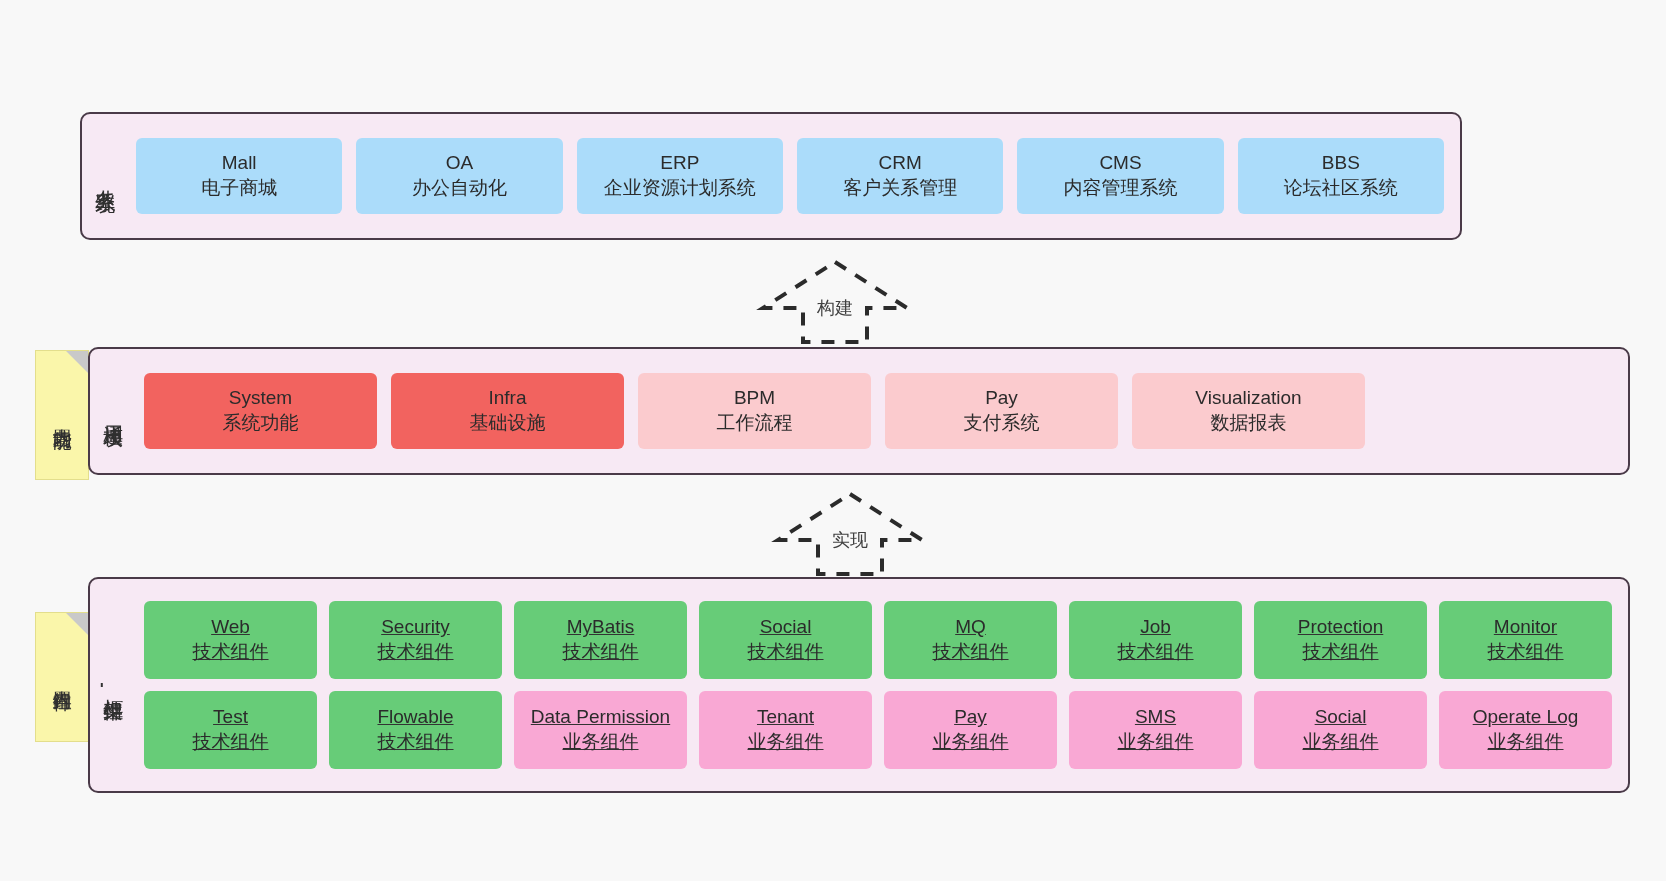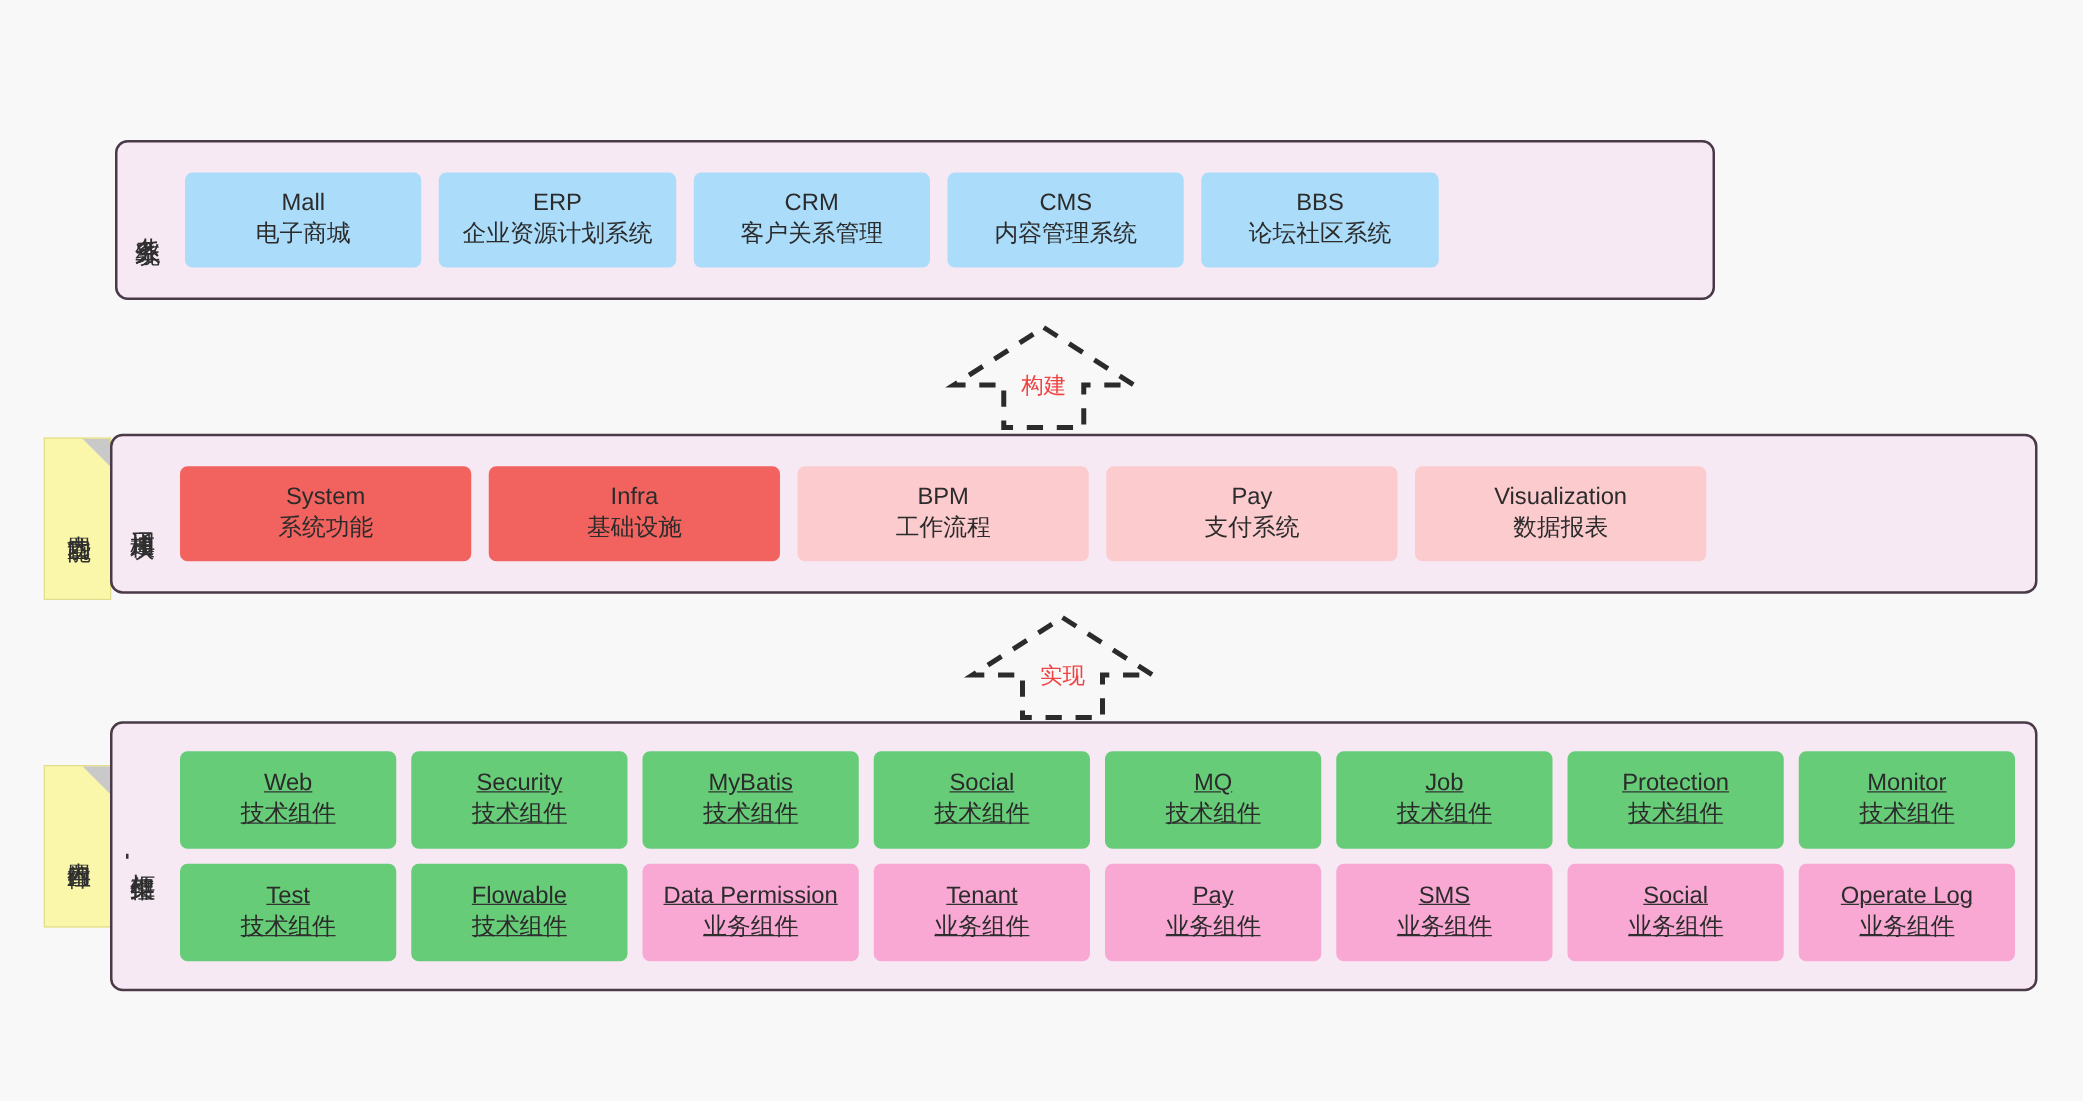--- a/index.html
+++ b/index.html
@@ -62,21 +62,21 @@
   .card .cn { white-space: nowrap; }
   .card.wrap .en { white-space: normal; }
 
   .c-blue      { background: #ABDCFA; }
   .c-red       { background: #F2635F; justify-content: center; }
   .c-pink      { background: #FBCBCE; }
   .c-green     { background: #67CC78; }
   .c-lightgreen{ background: #f9a8d4; }
 
   
-  #layer-business { left: 92px;  top: 112px; width: 1280px; height: 128px; }
+  #layer-business { left: 80px;  top: 112px; width: 1382px; height: 128px; }
   #layer-business .layer-body {
     grid-template-columns: repeat(6, 1fr);
     grid-auto-rows: 76px;
   }
 
   #layer-common { left: 88px;  top: 347px; width: 1542px; height: 128px; }
   #layer-common .layer-body {
     grid-template-columns: repeat(6, 1fr);
     grid-auto-rows: 76px;
   }
@@ -118,37 +118,41 @@
 
   
   .arrow { position: absolute; }
   .arrow svg { display: block; overflow: visible; }
   .arrow .arrow-label {
     position: absolute;
     left: 0; right: 0;
     top: 38px;
     text-align: center;
     font-size: 18px;
-    color: #ef4444;
+    color: #404040;
     pointer-events: none;
   }
   #arrow-build   { left: 755px; top: 258px; width: 160px; height: 88px; }
   #arrow-implement { left: 770px; top: 490px; width: 160px; height: 88px; }
 </style>
 </head>
 <body>
 
 <div id="canvas">
 
   <div class="layer" id="layer-business">
     <div class="layer-title">业务系统</div>
     <div class="layer-body" id="business-body">
         <div class="card c-blue">
           <span class="en">Mall</span>
           <span class="cn">电子商城</span>
+        </div>
+        <div class="card c-blue">
+          <span class="en">OA</span>
+          <span class="cn">办公自动化</span>
         </div>
         <div class="card c-blue">
           <span class="en">ERP</span>
           <span class="cn">企业资源计划系统</span>
         </div>
         <div class="card c-blue">
           <span class="en">CRM</span>
           <span class="cn">客户关系管理</span>
         </div>
         <div class="card c-blue">

